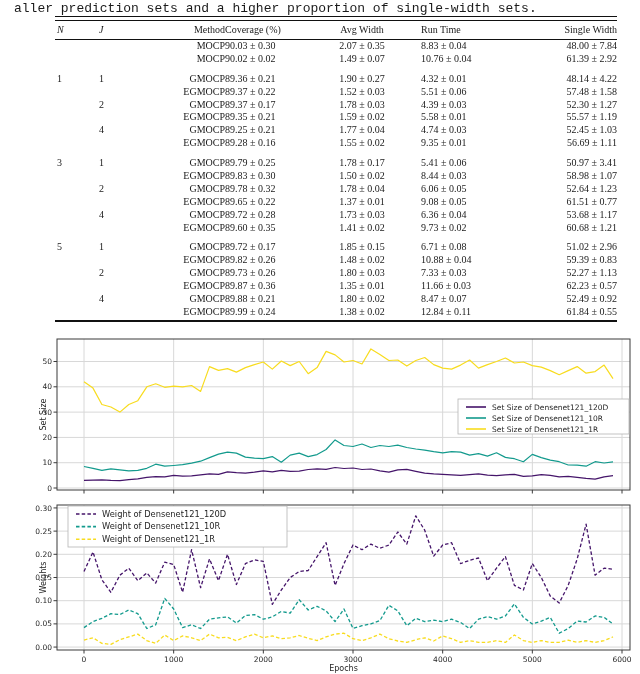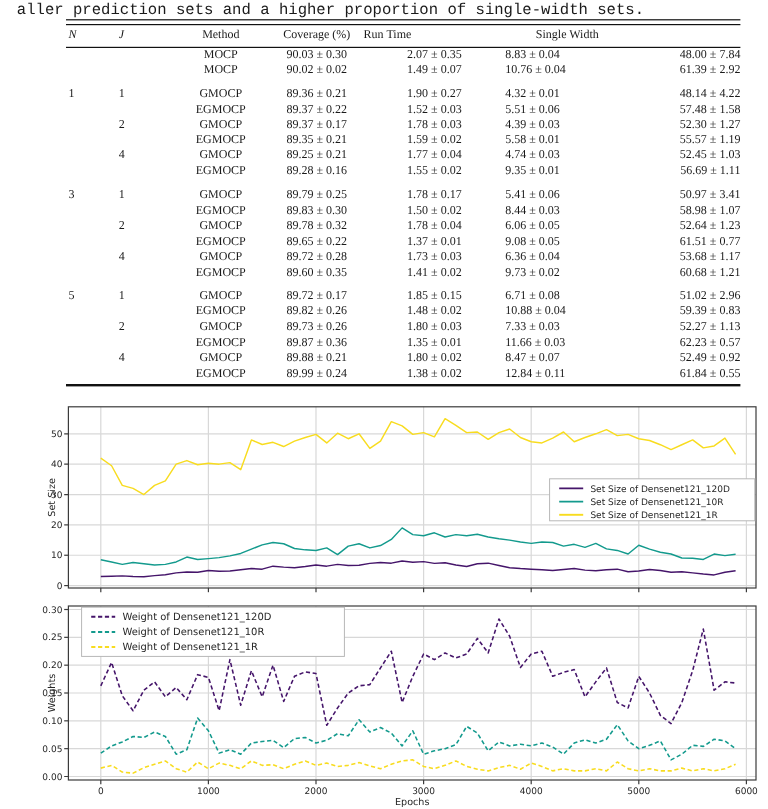--- a/index.html
+++ b/index.html
@@ -9,42 +9,43 @@
   .tbl{position:absolute;left:55px;top:16px;width:562px;font-size:10px;color:#1a1a1a;}
   .rule-double{height:3px;border-top:1px solid #111;border-bottom:1px solid #111;}
   .rule{height:0;border-top:1px solid #111;}
   .rule-thick{height:0;border-top:2px solid #111;margin-top:1px;}
   .trow{display:flex;height:12.9px;line-height:12.9px;}
   .thead{height:18px;line-height:18px;}
   .gaprow{height:7px;}
   .c{white-space:nowrap;overflow:visible;}
   .c0{width:44px;text-align:left;padding-left:2px;box-sizing:border-box;}
   .c1{width:44px;text-align:left;}
-  .c2{width:82px;text-align:center;}
-  .c3{width:78px;text-align:center;}
+  .c2{width:82px;text-align:right;}
+  .c3{width:78px;}
   .c4{width:118px;text-align:center;}
   .c5{width:74px;text-align:left;}
   .c6{width:122px;text-align:right;}
   .ital{font-style:italic;}
   .bold{font-weight:normal;}
   svg text{font-family:"DejaVu Sans",sans-serif;fill:#262626;}
 </style>
 </head>
 <body>
 
 <div class="page">
   <div class="caption">aller prediction sets and a higher proportion of single-width sets.</div>
 
   <div class="tbl">
     <div class="rule-double"></div>
     <div id="thead" class="trow thead">
         <div class="c c0 ital">N</div>
         <div class="c c1 ital">J</div>
         <div class="c c2">Method</div>
         <div class="c c3">Coverage (%)</div>
+        <div class="c c4">Avg Width</div>
         <div class="c c5">Run Time</div>
         <div class="c c6">Single Width</div>
       </div>
     <div class="rule"></div>
     <div id="tbody">
         <div class="trow">
           <div class="c c0"></div>
           <div class="c c1"></div>
           <div class="c c2">MOCP</div>
           <div class="c c3"><span class="bold">90.03</span> ± 0.30</div>

